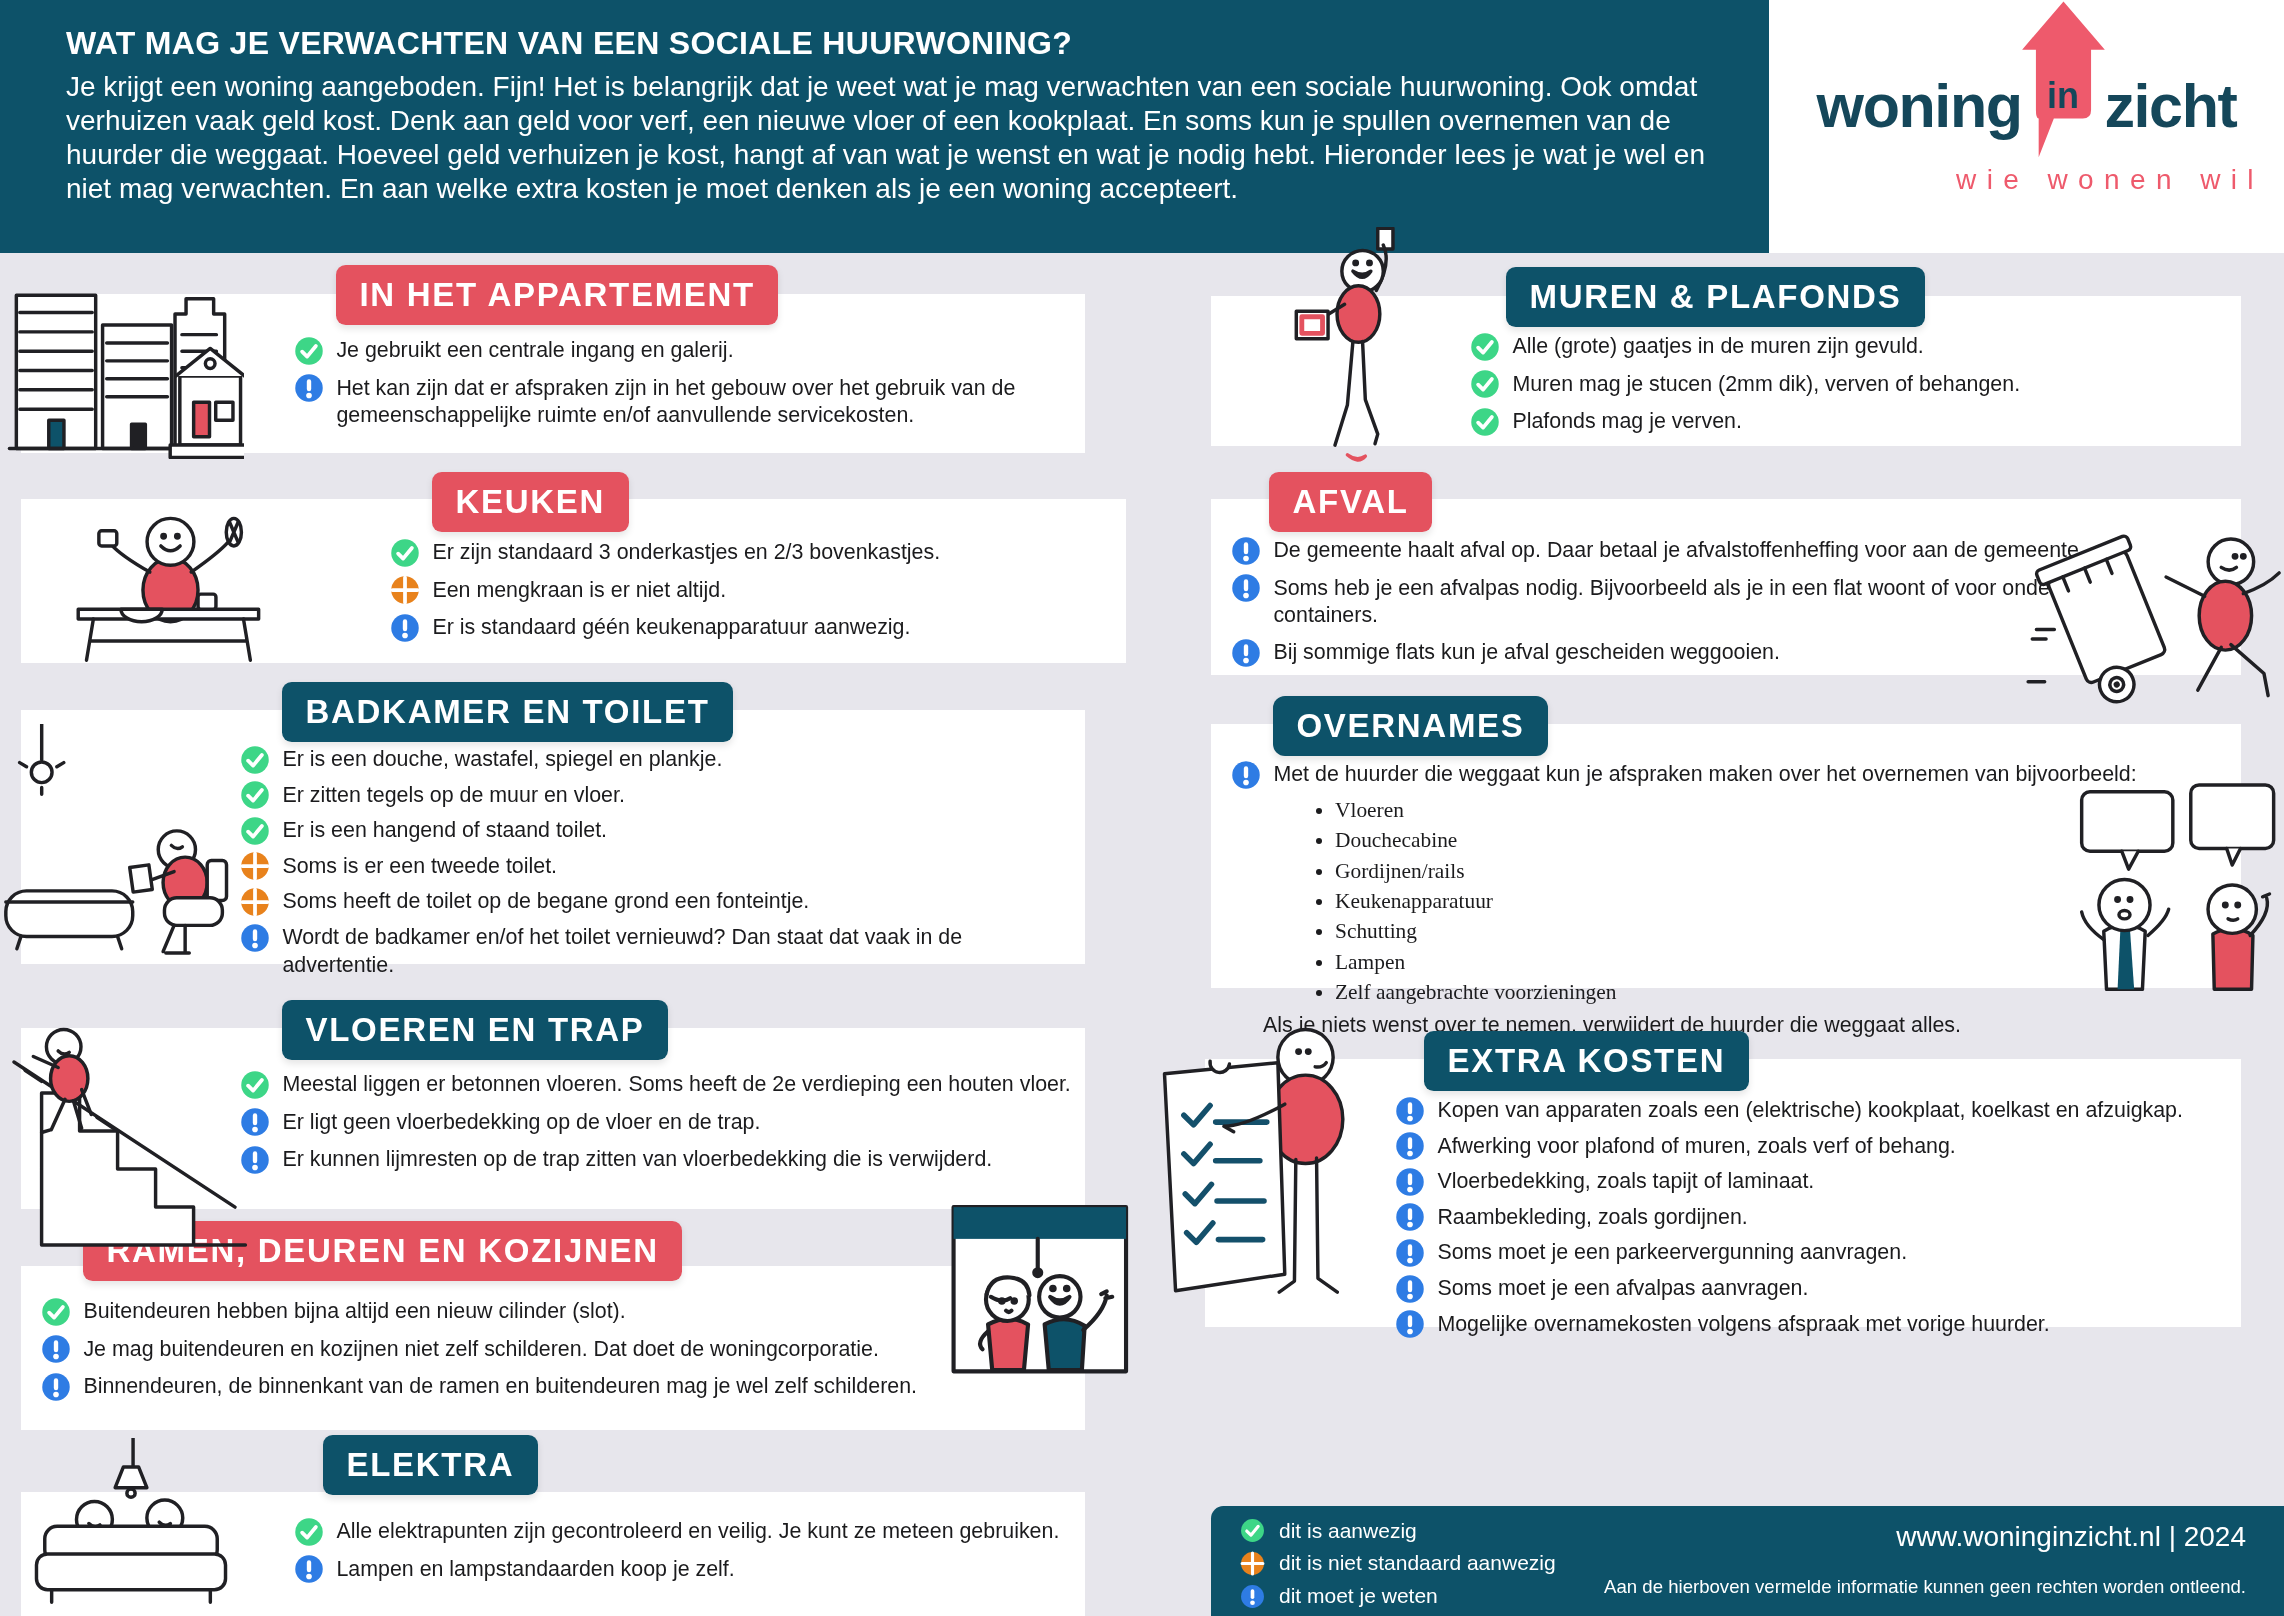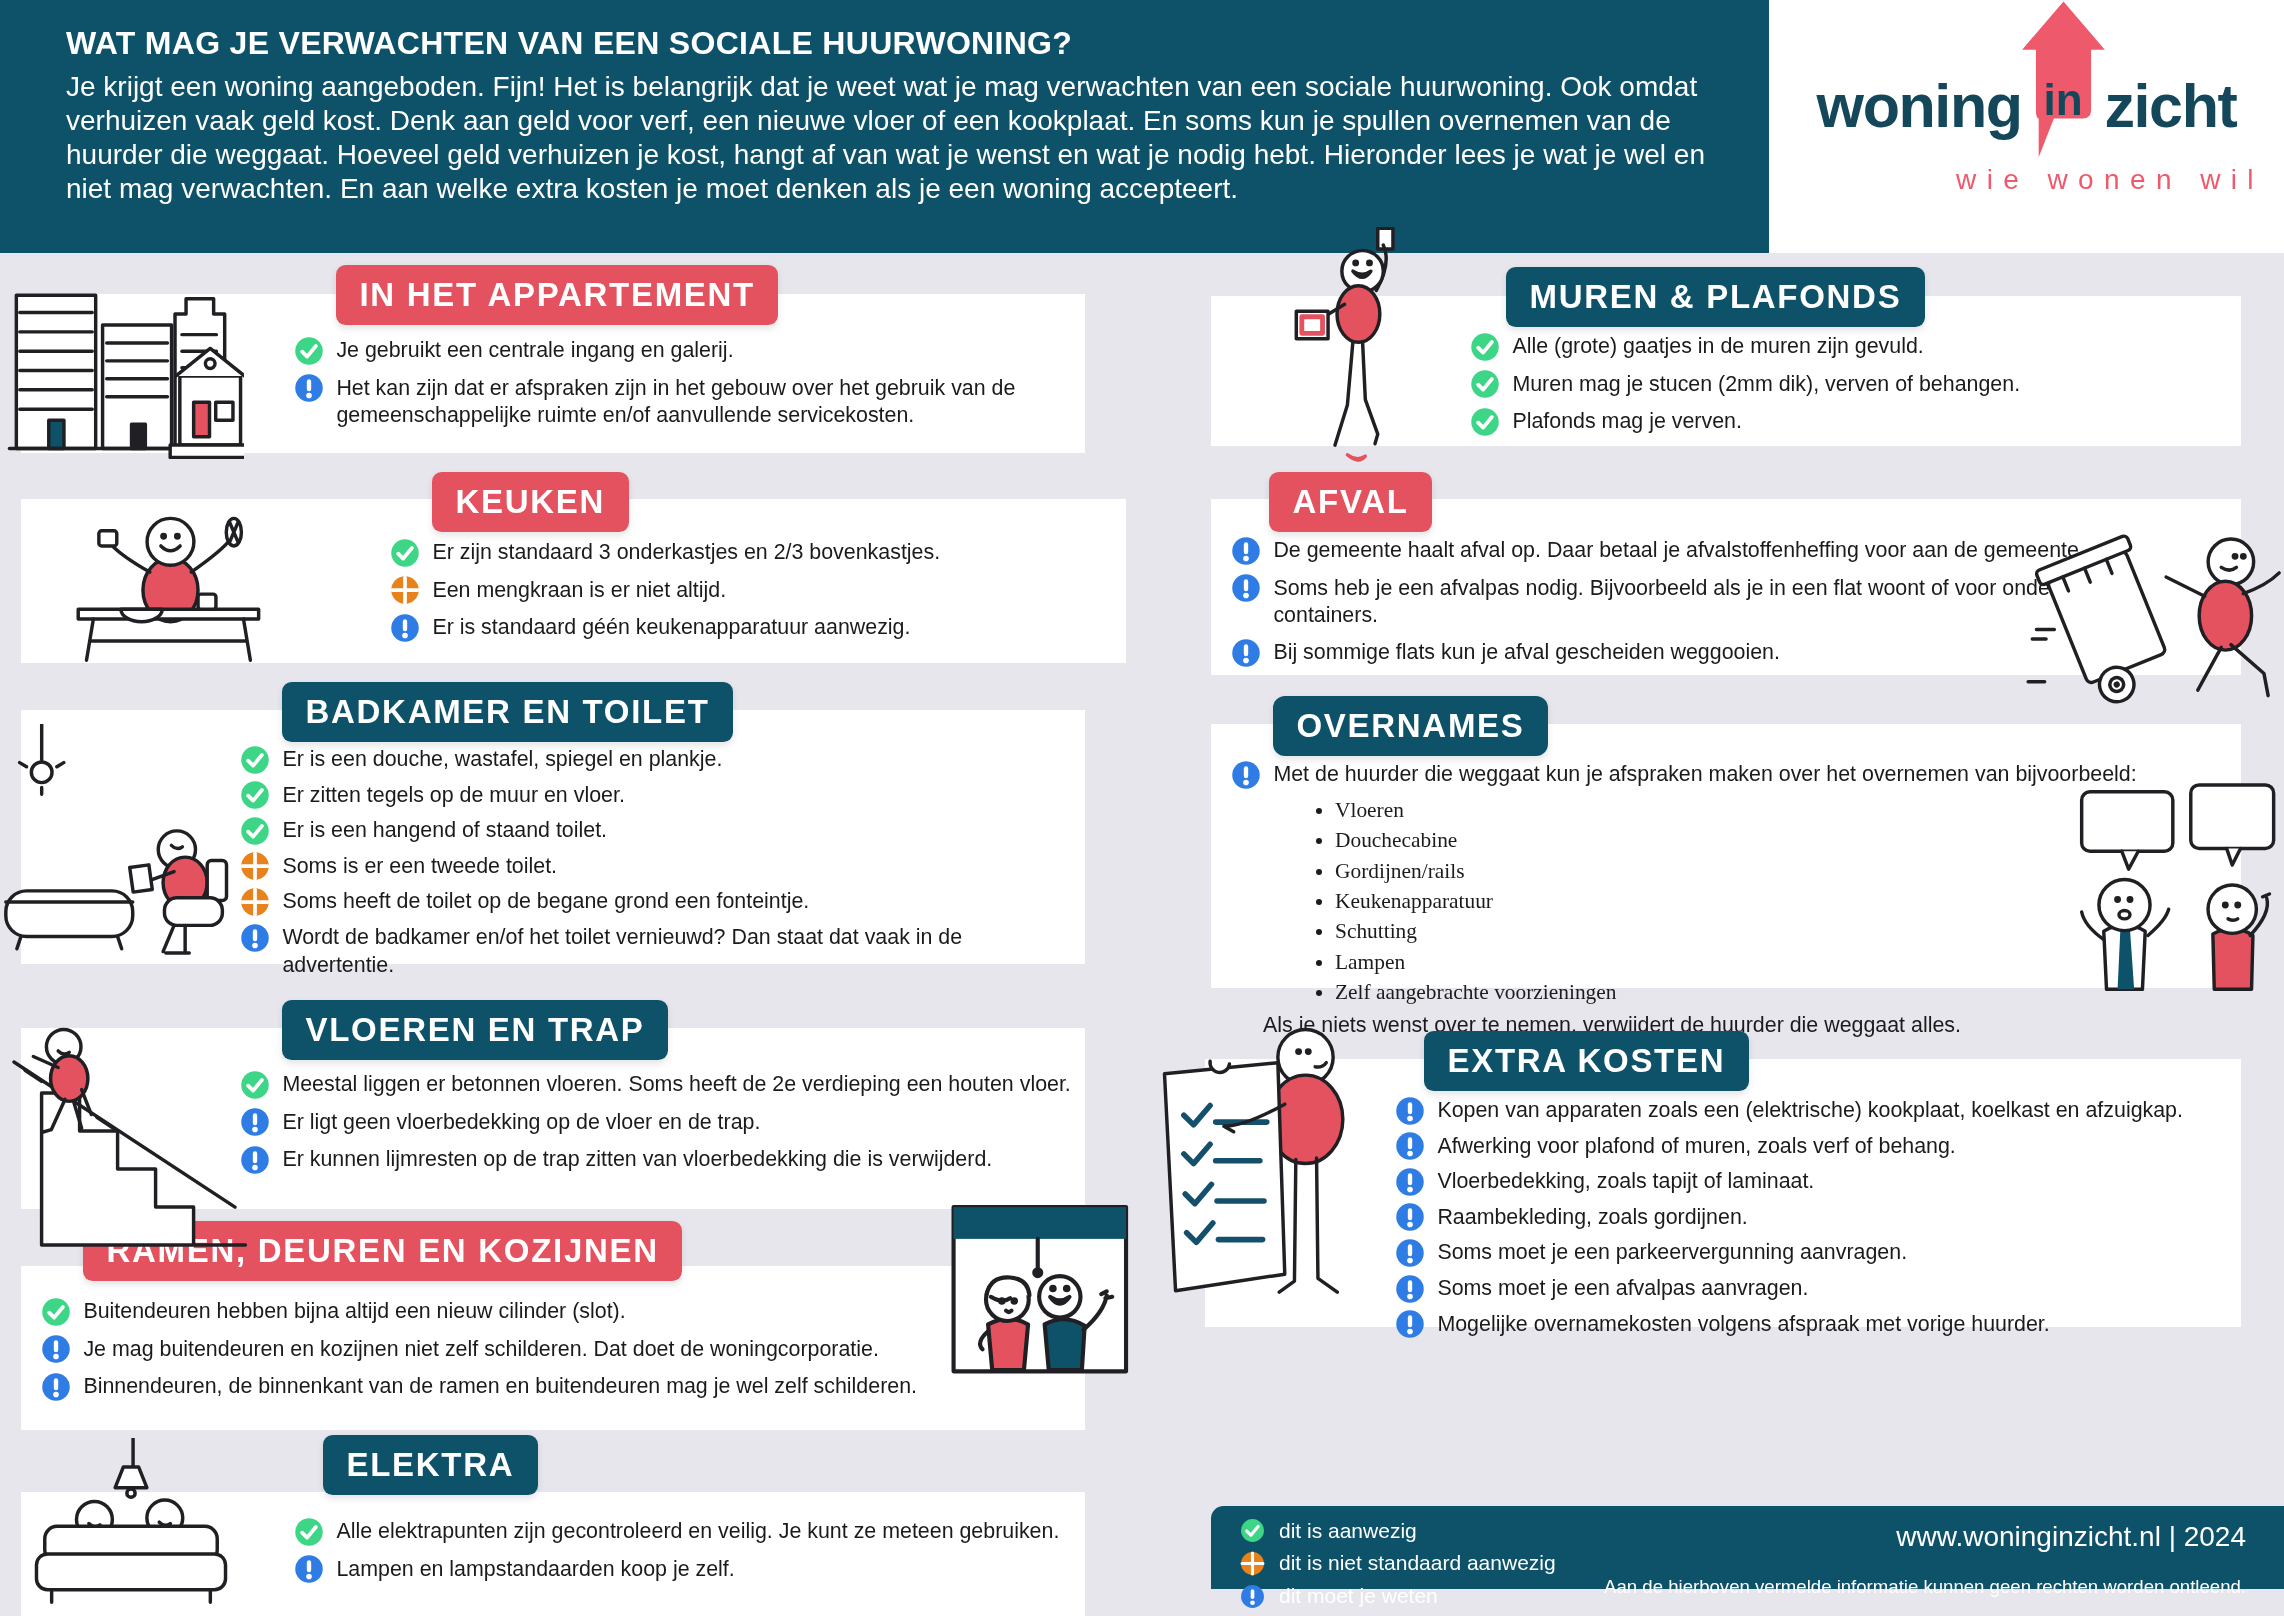--- a/index.html
+++ b/index.html
@@ -7,39 +7,39 @@
   #canvas{position:relative;width:2284px;height:1616px;background:#e7e6ec;overflow:hidden;}
 
   
   .header-teal{position:absolute;left:0;top:0;width:1769px;height:253px;background:#0d5269;}
   .header-title{position:absolute;left:66px;top:25px;color:#fff;font-size:32px;font-weight:bold;letter-spacing:0.3px;}
   .header-intro{position:absolute;left:66px;top:70px;width:1658px;color:#fff;font-size:28px;line-height:1.22;}
   .logo-panel{position:absolute;left:1769px;top:0;width:515px;height:253px;background:#fff;padding-left:15px;}
   .logo-row{position:absolute;left:0;top:48px;width:515px;display:flex;justify-content:center;align-items:center;}
   .logo-word{font-size:61px;font-weight:bold;color:#15475a;letter-spacing:-1.4px;}
   .logo-house{width:91px;height:163px;margin:-48px -4.1px 0 -4.1px;position:relative;}
-  .logo-in{position:absolute;left:0;top:75px;width:91px;text-align:center;font-size:44px;font-weight:bold;color:#15475a;}
+  .logo-in{position:absolute;left:0;top:75px;width:91px;text-align:center;font-size:36px;font-weight:bold;color:#15475a;}
   .logo-tagline{position:absolute;right:35px;top:164px;color:#ee5a6c;font-size:28px;letter-spacing:10.4px;white-space:nowrap;}
 
   
   .white-box{position:absolute;background:#fff;}
   .badge{position:absolute;color:#fff;font-size:33px;font-weight:bold;letter-spacing:1.7px;
          padding:11px 23.5px;border-radius:9.7px;box-shadow:0 3.5px 7px rgba(0,0,0,.10);white-space:nowrap;}
   .content{position:absolute;}
   .item-row{display:flex;align-items:flex-start;gap:12.4px;margin-bottom:9px;}
   .item-row.tight{margin-bottom:7px;}
   .item-icon{flex:0 0 30px;width:30px;height:30px;margin-top:-1.4px;}
   .item-icon svg{width:30px;height:30px;display:block;}
   .item-text{font-size:21.4px;line-height:1.30;color:#1b1b1d;}
   ul.bullets{margin:4.1px 0 5.5px 0;padding-left:104px;font-family:Liberation Serif, serif;}
   ul.bullets li{font-size:21.4px;line-height:1.26;color:#1b1b1d;margin-bottom:3.5px;}
   .outro{font-size:21.4px;line-height:1.3;color:#1b1b1d;margin-left:32px;}
 
   
-  .footer-teal{position:absolute;left:1211px;top:1506px;width:1073px;height:83px;background:#0d5269;border-radius:12.4px 0 0 0;}
+  .footer-teal{position:absolute;left:1211px;top:1506px;width:1073px;height:111px;background:#0d5269;border-radius:12.4px 0 0 0;}
   .legend{position:absolute;left:29px;top:12.4px;}
   .legend-row{display:flex;align-items:center;gap:14px;margin-bottom:7.6px;}
   .legend-row svg{width:25px;height:25px;display:block;}
   .legend-label{color:#fff;font-size:21px;}
   .footer-site{position:absolute;right:38px;top:15px;color:#fff;font-size:28px;}
   .footer-disclaimer{position:absolute;right:38px;top:70px;color:#fff;font-size:18.6px;}
 
   .illus{position:absolute;}
   .illus svg{display:block;width:100%;height:100%;}
 </style>

